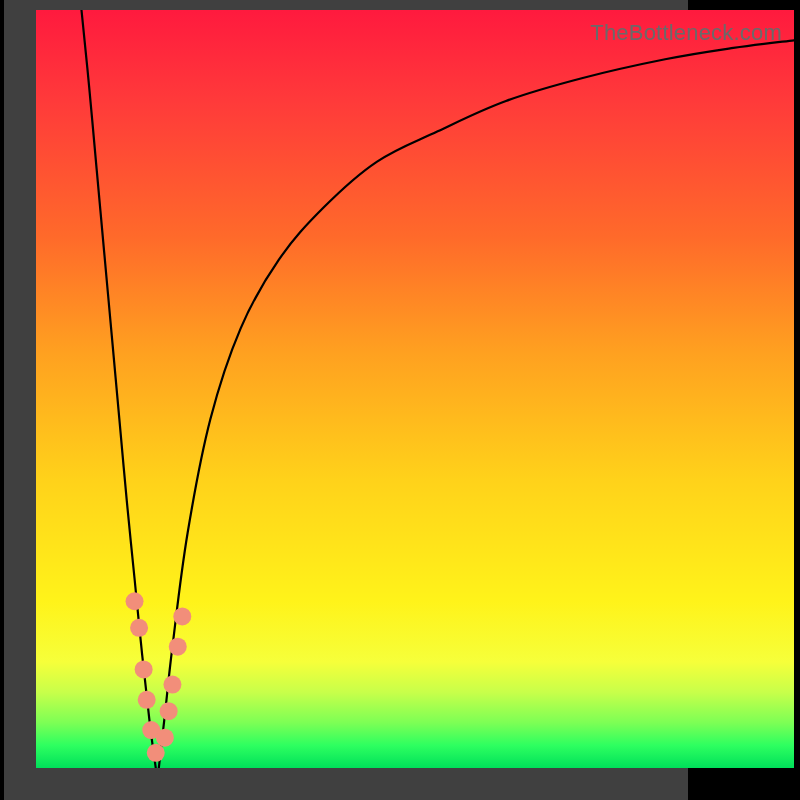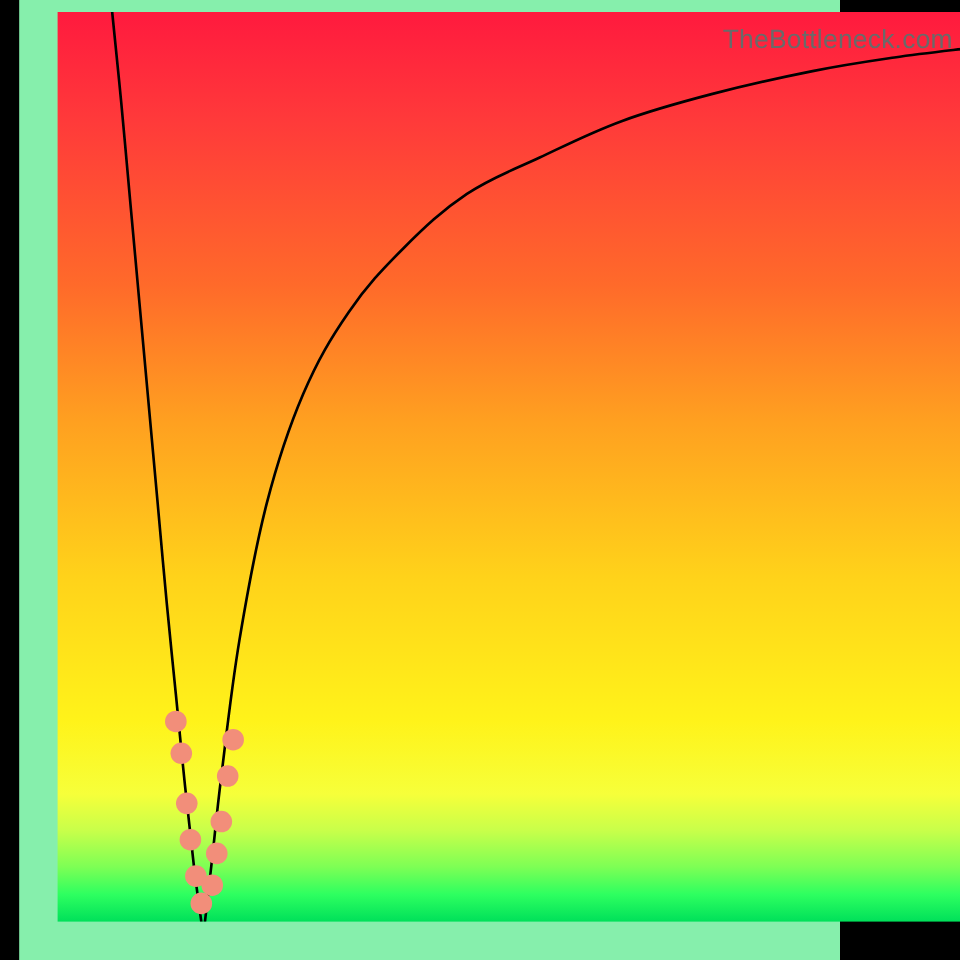--- a/index.html
+++ b/index.html
@@ -5,25 +5,25 @@
   html, body {
     margin: 0;
     padding: 0;
     width: 800px;
     height: 800px;
     background: #000;
     overflow: hidden;
   }
   .frame {
     position: absolute;
-    left: 16px;
+    left: 4px;
     top: 0;
     width: 684px;
     height: 800px;
-    background: #86efac;
+    background: #404040;
   }
   .plot {
     position: absolute;
     left: 32px;
     top: 10px;
     width: 758px;
     height: 758px;
     
     background: linear-gradient(
       to bottom,

